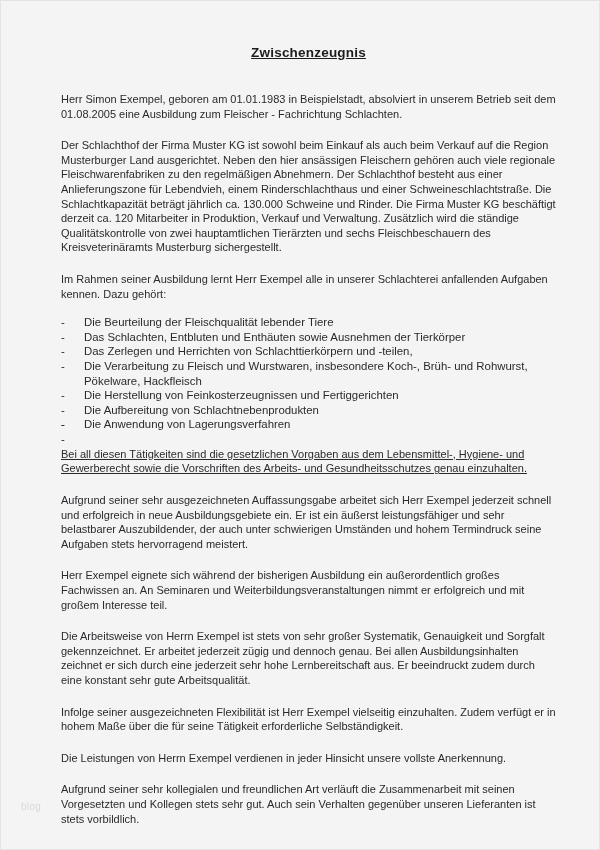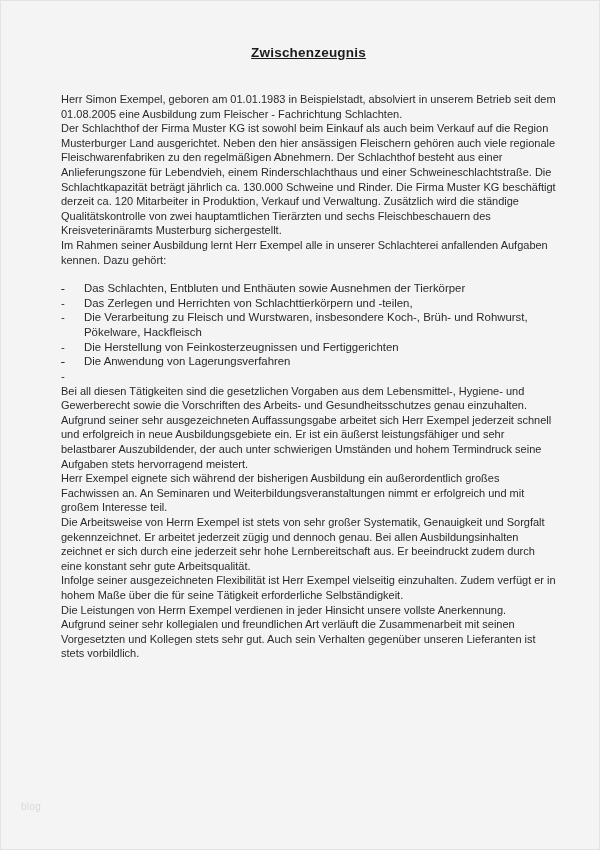--- a/index.html
+++ b/index.html
@@ -33,22 +33,22 @@
     margin: 44px 0 0 0;
     letter-spacing: 0.2px;
   }
   .para {
     font-size: 11px;
     line-height: 14.6px;
     color: #2a2a2e;
     margin: 0;
   }
   .gap-xl { margin-top: 32px; }
-  .gap-lg { }
-  .gap-md { margin-top: 15px; }
+  .gap-lg { margin-top: 17px; }
+  .gap-md { margin-top: 15px; text-decoration: underline; }
   .bullet-list {
     margin: 14px 0 0 0;
     padding: 0;
     list-style: none;
   }
   .bullet-item {
     position: relative;
     padding-left: 23px;
     font-size: 11.4px;
     line-height: 14.6px;
@@ -80,39 +80,41 @@
 
     <p class="para gap-xl">Herr Simon Exempel, geboren am 01.01.1983 in Beispielstadt, absolviert in unserem Betrieb seit dem 01.08.2005 eine Ausbildung zum Fleischer - Fachrichtung Schlachten.</p>
 
     <p class="para gap-lg">Der Schlachthof der Firma Muster KG ist sowohl beim Einkauf als auch beim Verkauf auf die Region Musterburger Land ausgerichtet. Neben den hier ansässigen Fleischern gehören auch viele regionale Fleischwarenfabriken zu den regelmäßigen Abnehmern. Der Schlachthof besteht aus einer Anlieferungszone für Lebendvieh, einem Rinderschlachthaus und einer Schweineschlachtstraße. Die Schlachtkapazität beträgt jährlich ca. 130.000 Schweine und Rinder. Die Firma Muster KG beschäftigt derzeit ca. 120 Mitarbeiter in Produktion, Verkauf und Verwaltung. Zusätzlich wird die ständige Qualitätskontrolle von zwei hauptamtlichen Tierärzten und sechs Fleischbeschauern des Kreisveterinäramts Musterburg sichergestellt.</p>
 
     <p class="para gap-lg">Im Rahmen seiner Ausbildung lernt Herr Exempel alle in unserer Schlachterei anfallenden Aufgaben kennen. Dazu gehört:</p>
 
     <ul class="bullet-list">
       <li class="bullet-item">
         <span class="bullet-marker">-</span>
+        <span>Die Beurteilung der Fleischqualität lebender Tiere</span>
       </li>
       <li class="bullet-item">
         <span class="bullet-marker">-</span>
         <span>Das Schlachten, Entbluten und Enthäuten sowie Ausnehmen der Tierkörper</span>
       </li>
       <li class="bullet-item">
         <span class="bullet-marker">-</span>
         <span>Das Zerlegen und Herrichten von Schlachttierkörpern und -teilen,</span>
       </li>
       <li class="bullet-item">
         <span class="bullet-marker">-</span>
         <span>Die Verarbeitung zu Fleisch und Wurstwaren, insbesondere Koch-, Brüh- und Rohwurst, Pökelware, Hackfleisch</span>
       </li>
       <li class="bullet-item">
         <span class="bullet-marker">-</span>
         <span>Die Herstellung von Feinkosterzeugnissen und Fertiggerichten</span>
       </li>
       <li class="bullet-item">
         <span class="bullet-marker">-</span>
+        <span>Die Aufbereitung von Schlachtnebenprodukten</span>
       </li>
       <li class="bullet-item">
         <span class="bullet-marker">-</span>
       </li>
       <li class="bullet-item">
         <span class="bullet-marker">-</span>
         <span>Die Anwendung von Lagerungsverfahren</span>
       </li>
       <li class="bullet-item">
         <span class="bullet-marker">-</span>

